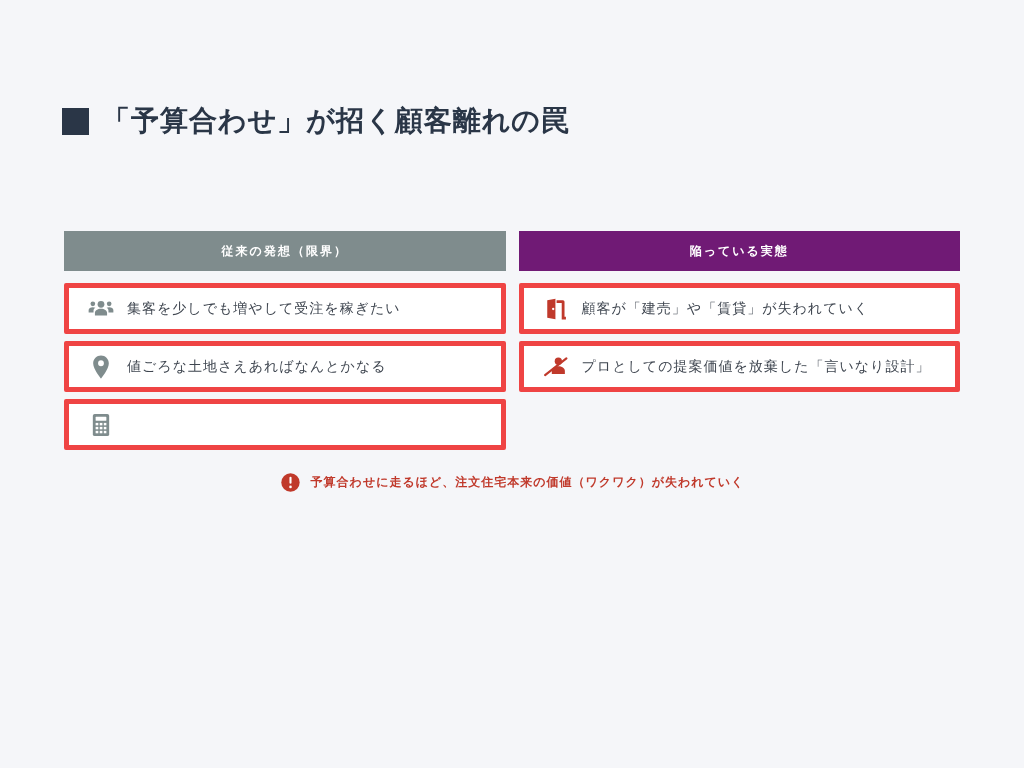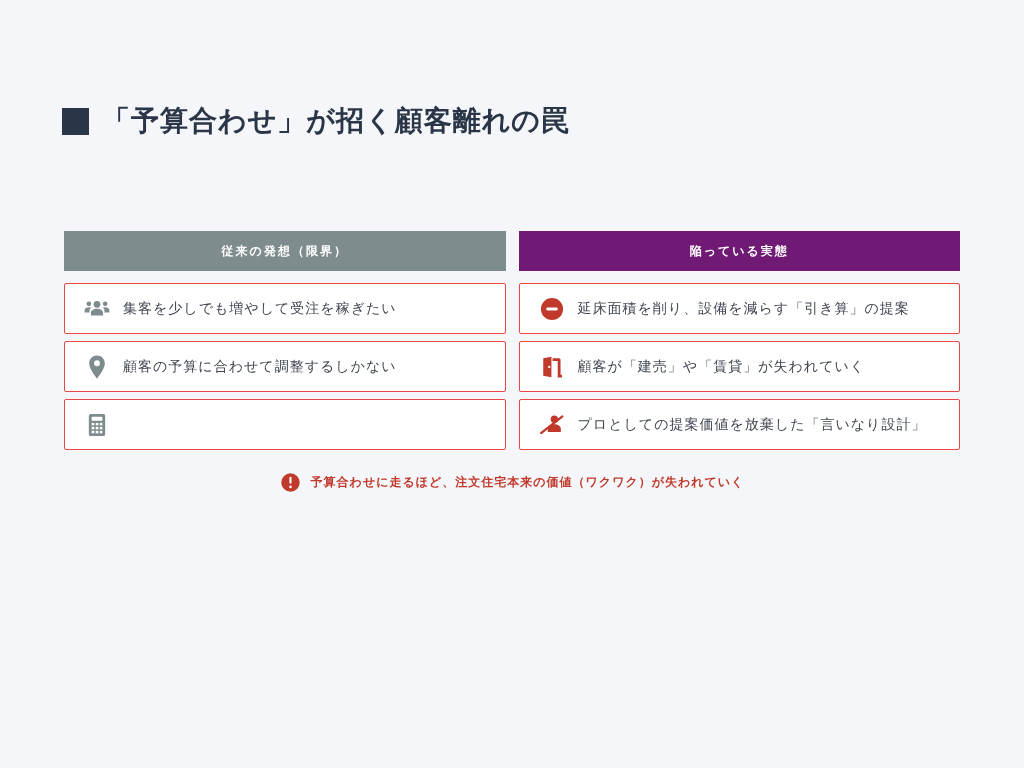--- a/index.html
+++ b/index.html
@@ -49,21 +49,21 @@
   }
   .rows {
     margin-top: 12px;
     display: flex;
     flex-direction: column;
     gap: 7px;
   }
   .row-item {
     height: 51px;
     background: #ffffff;
-    border: 1px solid #ef4444;
+    border: 5px solid #ef4444;
     border-radius: 2px;
     display: flex;
     align-items: center;
     gap: 12px;
     padding: 0 12px 0 18px;
   }
   .row-icon {
     width: 28px; height: 28px;
     flex: 0 0 auto;
     display: flex; align-items: center; justify-content: center;
@@ -123,21 +123,21 @@
         </span>
         <span class="row-text">集客を少しでも増やして受注を稼ぎたい</span>
       </div>
 
       <div class="row-item">
         <span class="row-icon">
           <svg viewBox="0 0 24 24">
             <path d="M12 2.2c-3.7 0-6.7 3-6.7 6.7 0 5 6.7 12.9 6.7 12.9s6.7-7.9 6.7-12.9c0-3.7-3-6.7-6.7-6.7zm0 9.1a2.5 2.5 0 1 1 0-5 2.5 2.5 0 0 1 0 5z" fill="#7f8c8d"></path>
           </svg>
         </span>
-        <span class="row-text">顧客の予算に合わせて調整するしかない</span>
+        <span class="row-text">値ごろな土地さえあればなんとかなる</span>
       </div>
 
       <div class="row-item">
         <span class="row-icon">
           <svg viewBox="0 0 24 24">
             <rect x="5" y="2.5" width="14" height="19" rx="1.6" fill="#7f8c8d"></rect>
             <rect x="7.4" y="5" width="9.2" height="3.4" rx="0.5" fill="#ffffff"></rect>
             <g fill="#ffffff">
               <rect x="7.4" y="10.2" width="2.3" height="2.1"></rect>
                 <rect x="10.9" y="10.2" width="2.3" height="2.1"></rect>
@@ -153,29 +153,20 @@
         </span>
       </div>
 
     </div>
   </div>
 
   <div>
     <div class="col-header" style="background-color: #701a75;">陥っている実態</div>
     <div class="rows">
 
-      <div class="row-item">
-        <span class="row-icon">
-          <svg viewBox="0 0 24 24">
-            <circle cx="12" cy="12" r="9.5" fill="#c0392b"></circle>
-            <rect x="7" y="10.8" width="10" height="2.4" rx="1.2" fill="#ffffff"></rect>
-          </svg>
-        </span>
-        <span class="row-text">延床面積を削り、設備を減らす「引き算」の提案</span>
-      </div>
 
       <div class="row-item">
         <span class="row-icon">
           <svg viewBox="0 0 24 24">
             <path d="M4.5 4.5 L11.5 3.2 V20.8 L4.5 19.5 Z" fill="#c0392b"></path>
             <circle cx="9.6" cy="12" r="1" fill="#ffffff"></circle>
             <path d="M12.5 4.5 h5.5 a1.3 1.3 0 0 1 1.3 1.3 V18.7 h1.2 V21 h-3.6 V6.8 h-4.4 z" fill="#c0392b"></path>
           </svg>
         </span>
         <span class="row-text">顧客が「建売」や「賃貸」が失われていく</span>

